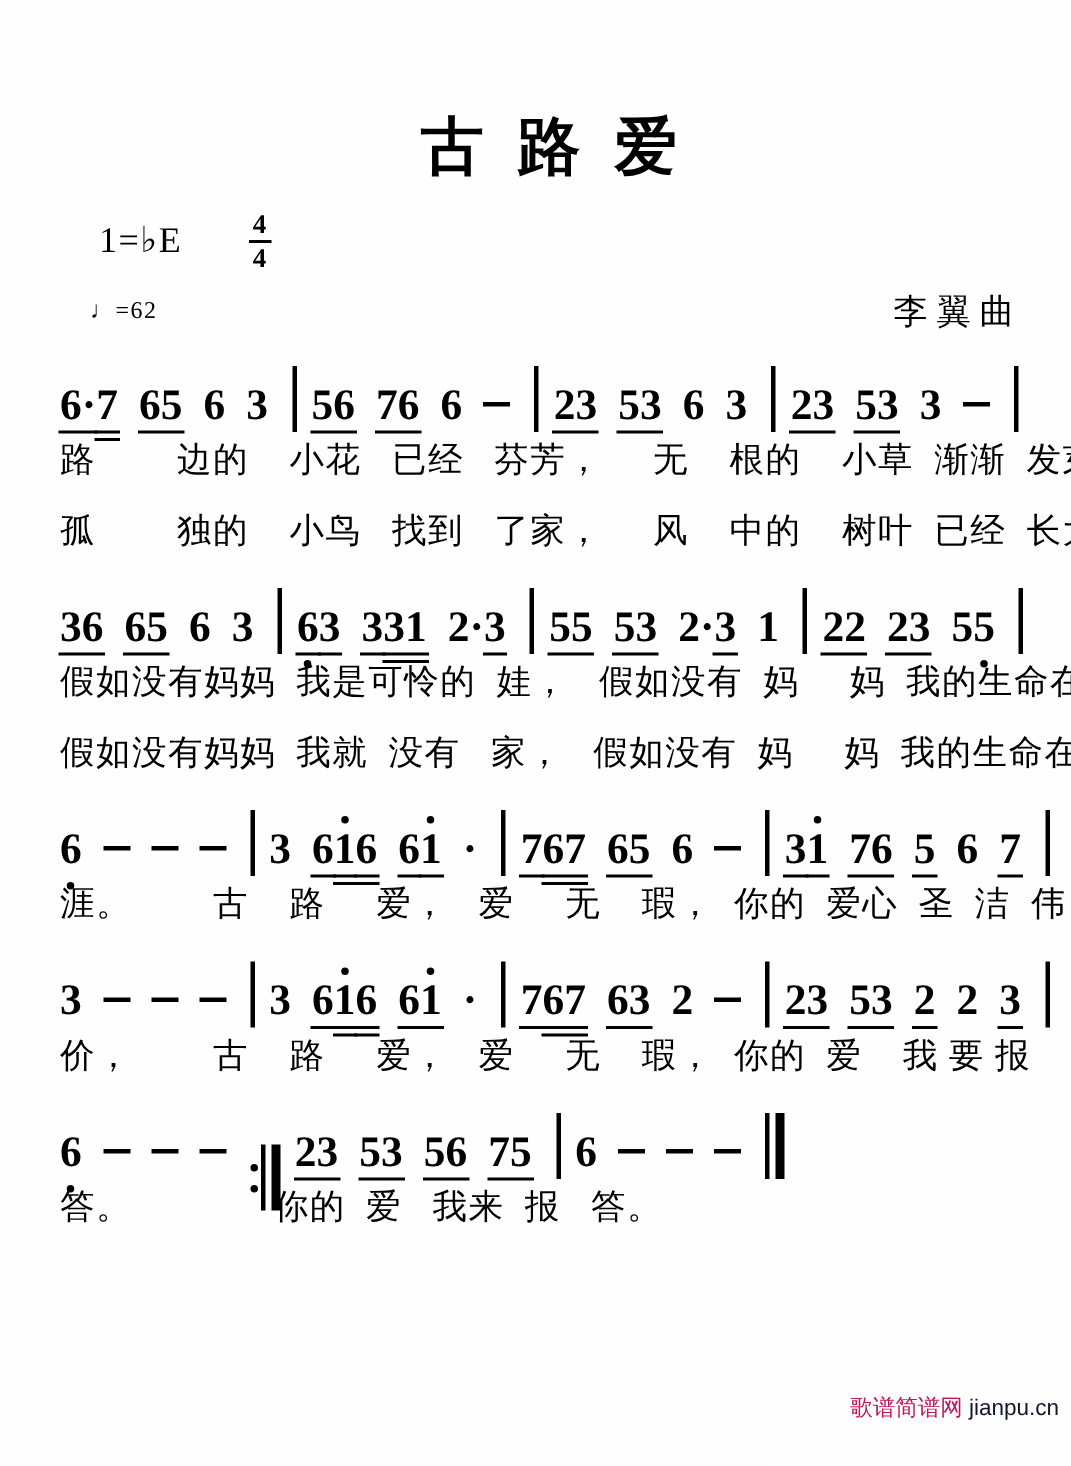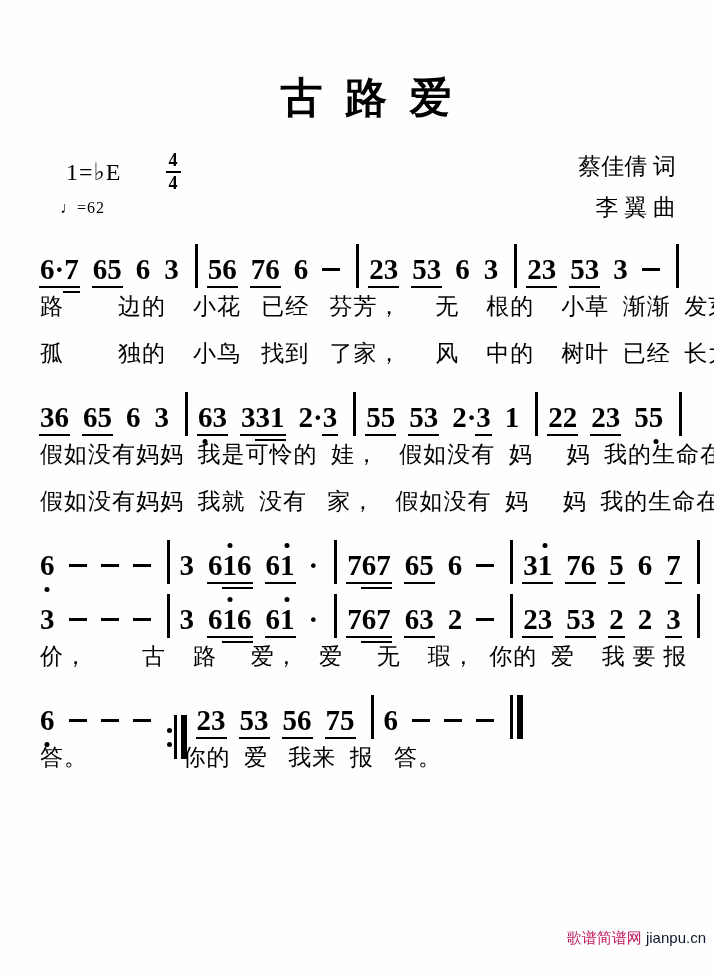--- a/index.html
+++ b/index.html
@@ -8,21 +8,21 @@
     font-family:"Liberation Serif","DejaVu Serif",serif; color:#000;
     overflow:hidden;
   }
   
   .title {
     position:absolute; top:70px; left:12px; width:100%;
     text-align:center; font-size:42px; font-weight:bold;
     letter-spacing:6px; margin:0; white-space:pre;
   }
   .meta1 {
-    position:absolute; top:151px; left:66px; right:38px;
+    position:absolute; top:140px; left:66px; right:38px;
     display:flex; justify-content:space-between; align-items:flex-start;
     font-size:23px;
   }
   .keycluster { display:inline-flex; align-items:center; gap:44px; }
   .keysig { font-size:24px; letter-spacing:1px; }
   .timesig {
     display:inline-flex; flex-direction:column; align-items:center;
     font-size:18px; font-weight:bold; line-height:1.05;
   }
   .tstop { border-bottom:2px solid #000; padding:0 3px 1px; }
@@ -95,36 +95,36 @@
   <h1 class="title">古 路 爱</h1>
 
   <div class="meta1">
     <span class="keycluster">
       <span class="keysig">1=♭E</span>
       <span class="timesig">
         <span class="tstop">4</span>
         <span class="tsbot">4</span>
       </span>
     </span>
-    <span>蔡佳倩 词</span>
   </div>
 
   <div class="meta2">
     <span class="tempo">♩=62</span>
     <span>李 翼 曲</span>
   </div>
 
   <div id="score">
       <div class="mline"><span class="grp"><span class="n u1">6·</span><span class="n u2">7</span></span><span class="grp"><span class="n u1">65</span></span><span class="grp"><span class="n u0">6</span></span><span class="grp"><span class="n u0">3</span></span><span class="bar"></span><span class="grp"><span class="n u1">56</span></span><span class="grp"><span class="n u1">76</span></span><span class="grp"><span class="n u0">6</span></span><span class="dash"></span><span class="bar"></span><span class="grp"><span class="n u1">23</span></span><span class="grp"><span class="n u1">53</span></span><span class="grp"><span class="n u0">6</span></span><span class="grp"><span class="n u0">3</span></span><span class="bar"></span><span class="grp"><span class="n u1">23</span></span><span class="grp"><span class="n u1">53</span></span><span class="grp"><span class="n u0">3</span></span><span class="dash"></span><span class="bar"></span></div>
       <div class="lyr">路        边的    小花   已经   芬芳，     无    根的    小草  渐渐  发芽。</div>
       <div class="lyr">孤        独的    小鸟   找到   了家，     风    中的    树叶  已经  长大。</div>
       <div class="mline"><span class="grp"><span class="n u1">36</span></span><span class="grp"><span class="n u1">65</span></span><span class="grp"><span class="n u0">6</span></span><span class="grp"><span class="n u0">3</span></span><span class="bar"></span><span class="grp"><span class="n u1">6<span class="dlo"></span></span><span class="n u1">3</span></span><span class="grp"><span class="n u1">3</span><span class="n u2">31</span></span><span class="grp"><span class="n u0">2</span><span class="n u0">·</span><span class="n u1">3</span></span><span class="bar"></span><span class="grp"><span class="n u1">55</span></span><span class="grp"><span class="n u1">53</span></span><span class="grp"><span class="n u0">2</span><span class="n u0">·</span><span class="n u1">3</span></span><span class="grp"><span class="n u0">1</span></span><span class="bar"></span><span class="grp"><span class="n u1">22</span></span><span class="grp"><span class="n u1">23</span></span><span class="grp"><span class="n u0">5</span><span class="n u0">5<span class="dlo"></span></span></span><span class="bar"></span></div>
       <div class="lyr">假如没有妈妈  我是可怜的  娃，   假如没有  妈     妈  我的生命在挣</div>
       <div class="lyr">假如没有妈妈  我就  没有   家，   假如没有  妈     妈  我的生命在天</div>
       <div class="mline"><span class="grp"><span class="n u0">6<span class="dlo"></span></span></span><span class="dash"></span><span class="dash"></span><span class="dash"></span><span class="bar"></span><span class="grp"><span class="n u0">3</span></span><span class="grp"><span class="n u1">6</span><span class="n u2">1<span class="dhi"></span></span><span class="n u2">6</span></span><span class="grp"><span class="n u1">6</span><span class="n u1">1<span class="dhi"></span></span></span><span class="grp"><span class="n u0">·</span></span><span class="bar"></span><span class="grp"><span class="n u1">7</span><span class="n u2">67</span></span><span class="grp"><span class="n u1">65</span></span><span class="grp"><span class="n u0">6</span></span><span class="dash"></span><span class="bar"></span><span class="grp"><span class="n u1">3</span><span class="n u1">1<span class="dhi"></span></span></span><span class="grp"><span class="n u1">76</span></span><span class="grp"><span class="n u1">5</span></span><span class="grp"><span class="n u0">6</span></span><span class="grp"><span class="n u1">7</span></span><span class="bar"></span></div>
+      <div class="lyr">涯。        古    路     爱，   爱     无    瑕，  你的  爱心  圣  洁  伟</div>
       <div class="mline"><span class="grp"><span class="n u0">3</span></span><span class="dash"></span><span class="dash"></span><span class="dash"></span><span class="bar"></span><span class="grp"><span class="n u0">3</span></span><span class="grp"><span class="n u1">6</span><span class="n u2">1<span class="dhi"></span></span><span class="n u2">6</span></span><span class="grp"><span class="n u1">6</span><span class="n u1">1<span class="dhi"></span></span></span><span class="grp"><span class="n u0">·</span></span><span class="bar"></span><span class="grp"><span class="n u1">7</span><span class="n u2">67</span></span><span class="grp"><span class="n u1">63</span></span><span class="grp"><span class="n u0">2</span></span><span class="dash"></span><span class="bar"></span><span class="grp"><span class="n u1">23</span></span><span class="grp"><span class="n u1">53</span></span><span class="grp"><span class="n u1">2</span></span><span class="grp"><span class="n u0">2</span></span><span class="grp"><span class="n u1">3</span></span><span class="bar"></span></div>
       <div class="lyr">价，        古    路     爱，   爱     无    瑕，  你的  爱    我 要 报</div>
       <div class="mline"><span class="grp"><span class="n u0">6<span class="dlo"></span></span></span><span class="dash"></span><span class="dash"></span><span class="dash"></span><span class="rep"><span class="rdots"></span><span class="barf"></span></span><span class="grp"><span class="n u1">23</span></span><span class="grp"><span class="n u1">53</span></span><span class="grp"><span class="n u1">56</span></span><span class="grp"><span class="n u1">75</span></span><span class="bar"></span><span class="grp"><span class="n u0">6</span></span><span class="dash"></span><span class="dash"></span><span class="dash"></span><span class="barf"></span></div>
       <div class="lyr">答。              你的  爱   我来  报   答。</div>
     </div>
 
   <div class="watermark">
     <span style="color: #be185d;">歌谱简谱网 </span><span style="color: #0f172a;">jianpu.cn</span>
   </div>
 

